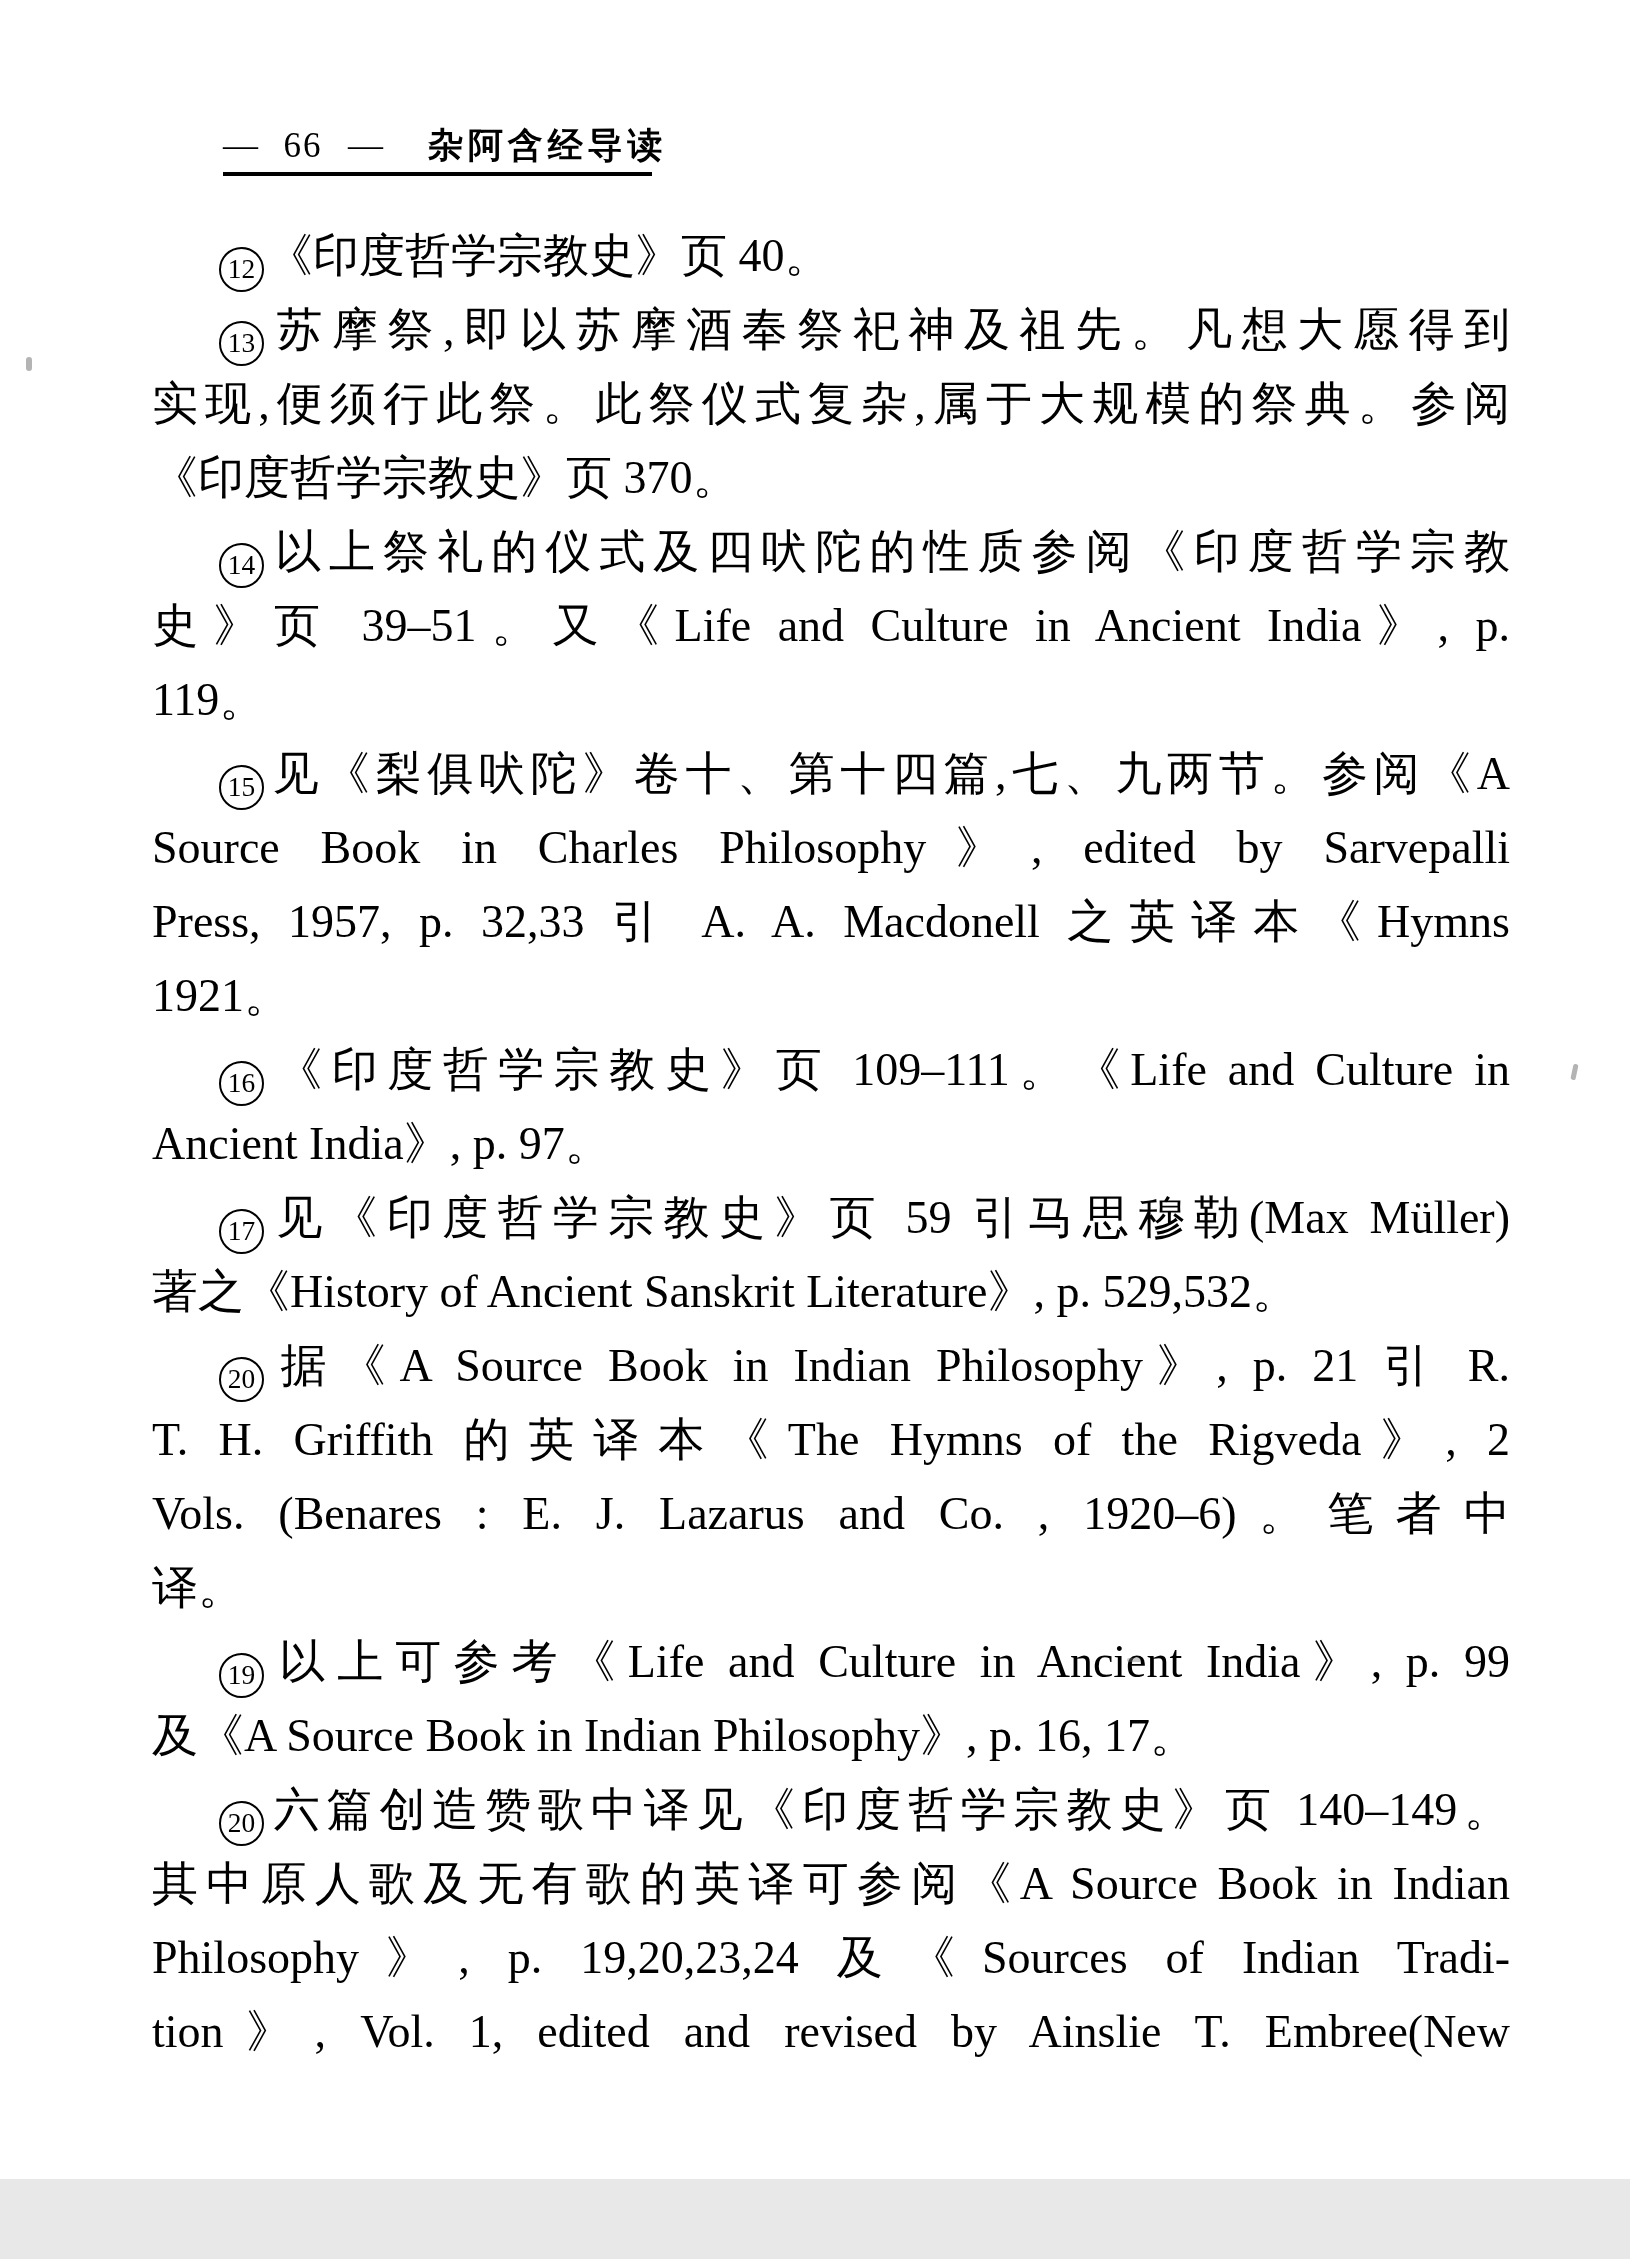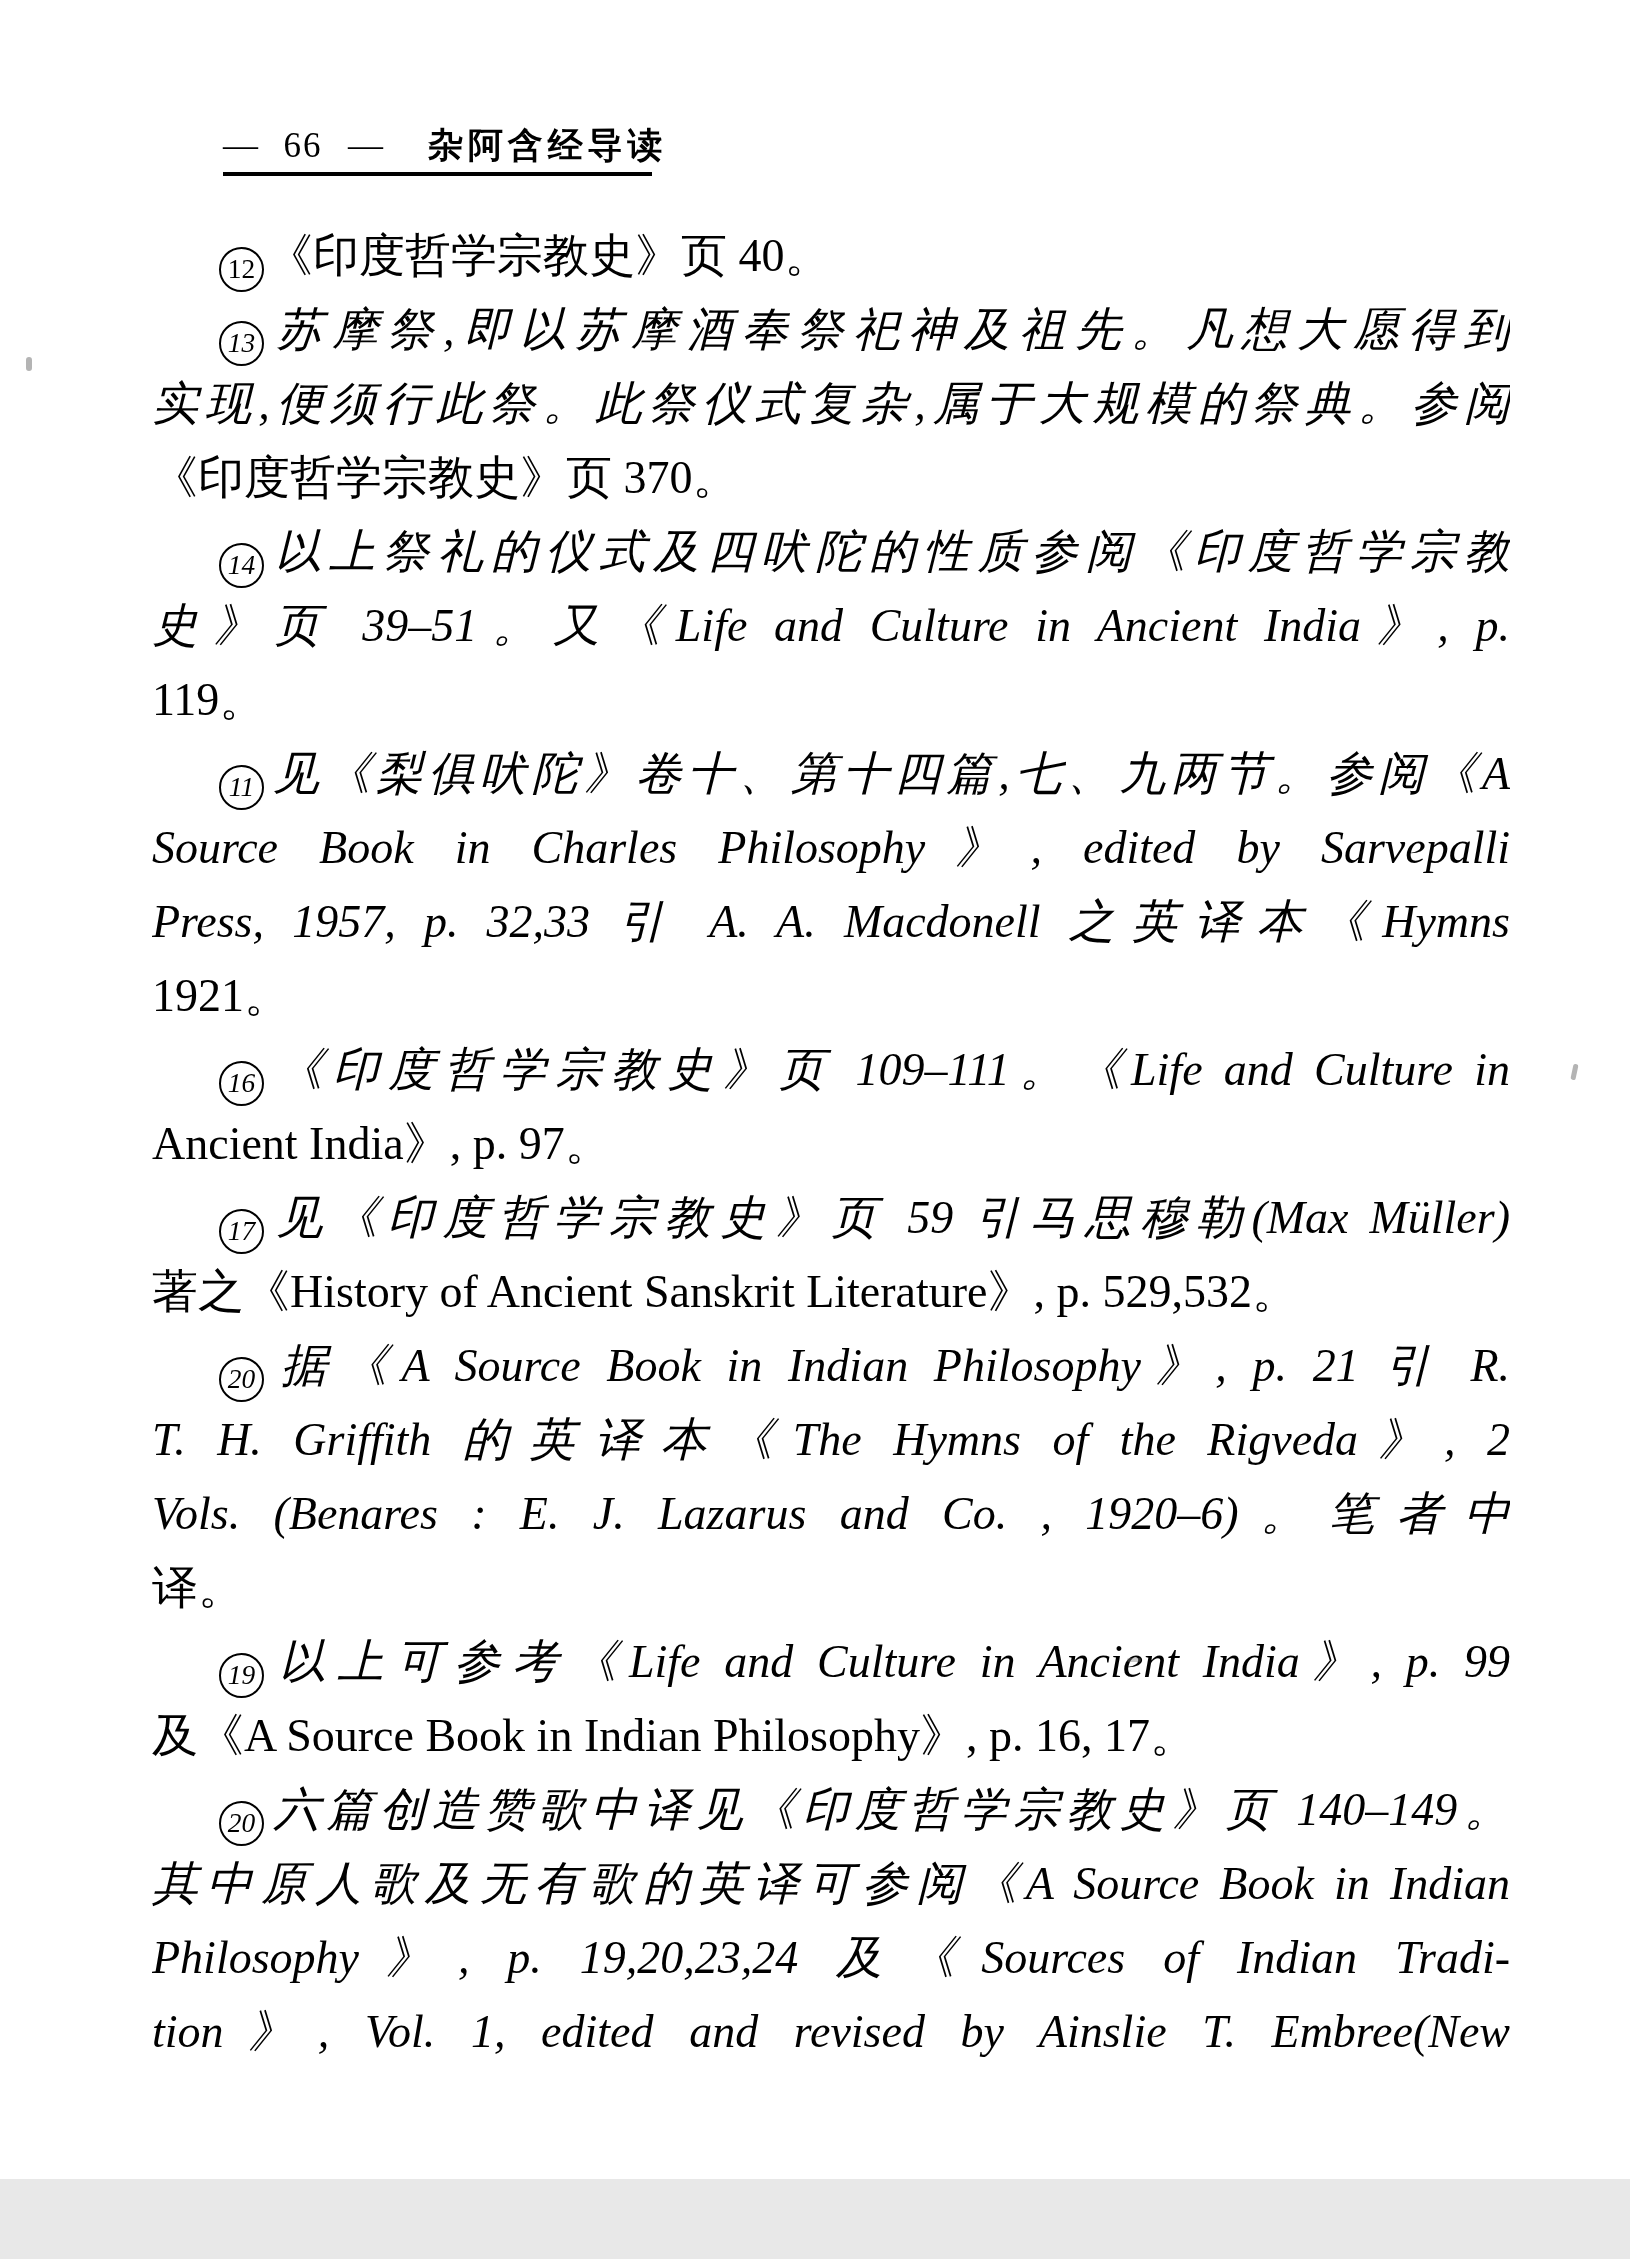--- a/index.html
+++ b/index.html
@@ -58,21 +58,20 @@
     height:74px;
     line-height:74px;
     overflow:hidden;
     white-space:nowrap;
     text-align:left;
   }
   .line.j{
     white-space:normal;
     text-align:justify;
     text-justify:inter-character;
-    font-style:italic;
   }
   .line.j::after{
     content:"";
     display:inline-block;
     width:100%;
     height:0;
   }
   .line.first{
     padding-left:67px;
   }
@@ -108,21 +107,21 @@
   <div class="header-rule"></div>
 
   <div class="notes">
       <div class="line first"><span class="cnum">12</span>《印度哲学宗教史》页 40。</div>
       <div class="line j first"><span class="cnum">13</span>苏摩祭,即以苏摩酒奉祭祀神及祖先。凡想大愿得到</div>
       <div class="line j">实现,便须行此祭。此祭仪式复杂,属于大规模的祭典。参阅</div>
       <div class="line">《印度哲学宗教史》页 370。</div>
       <div class="line j first"><span class="cnum">14</span>以上祭礼的仪式及四吠陀的性质参阅《印度哲学宗教</div>
       <div class="line j">史》页 39–51。又《Life and Culture in Ancient India》, p.</div>
       <div class="line">119。</div>
-      <div class="line j first"><span class="cnum">11</span>见《梨俱吠陀》卷十、第十四篇,七、九两节。参阅《A</div>
+      <div class="line j first"><span class="cnum">15</span>见《梨俱吠陀》卷十、第十四篇,七、九两节。参阅《A</div>
       <div class="line j">Source Book in Charles Philosophy》, edited by Sarvepalli</div>
       <div class="line j">Press, 1957, p. 32,33 引 A. A. Macdonell 之英译本《Hymns</div>
       <div class="line">1921。</div>
       <div class="line j first"><span class="cnum">16</span>《印度哲学宗教史》页 109–111。《Life and Culture in</div>
       <div class="line">Ancient India》, p. 97。</div>
       <div class="line j first"><span class="cnum">17</span>见《印度哲学宗教史》页 59 引马思穆勒(Max Müller)</div>
       <div class="line">著之《History of Ancient Sanskrit Literature》, p. 529,532。</div>
       <div class="line j first"><span class="cnum">20</span>据《A Source Book in Indian Philosophy》, p. 21 引 R.</div>
       <div class="line j">T. H. Griffith 的英译本《The Hymns of the Rigveda》, 2</div>
       <div class="line j">Vols. (Benares : E. J. Lazarus and Co. , 1920–6)。笔者中</div>

